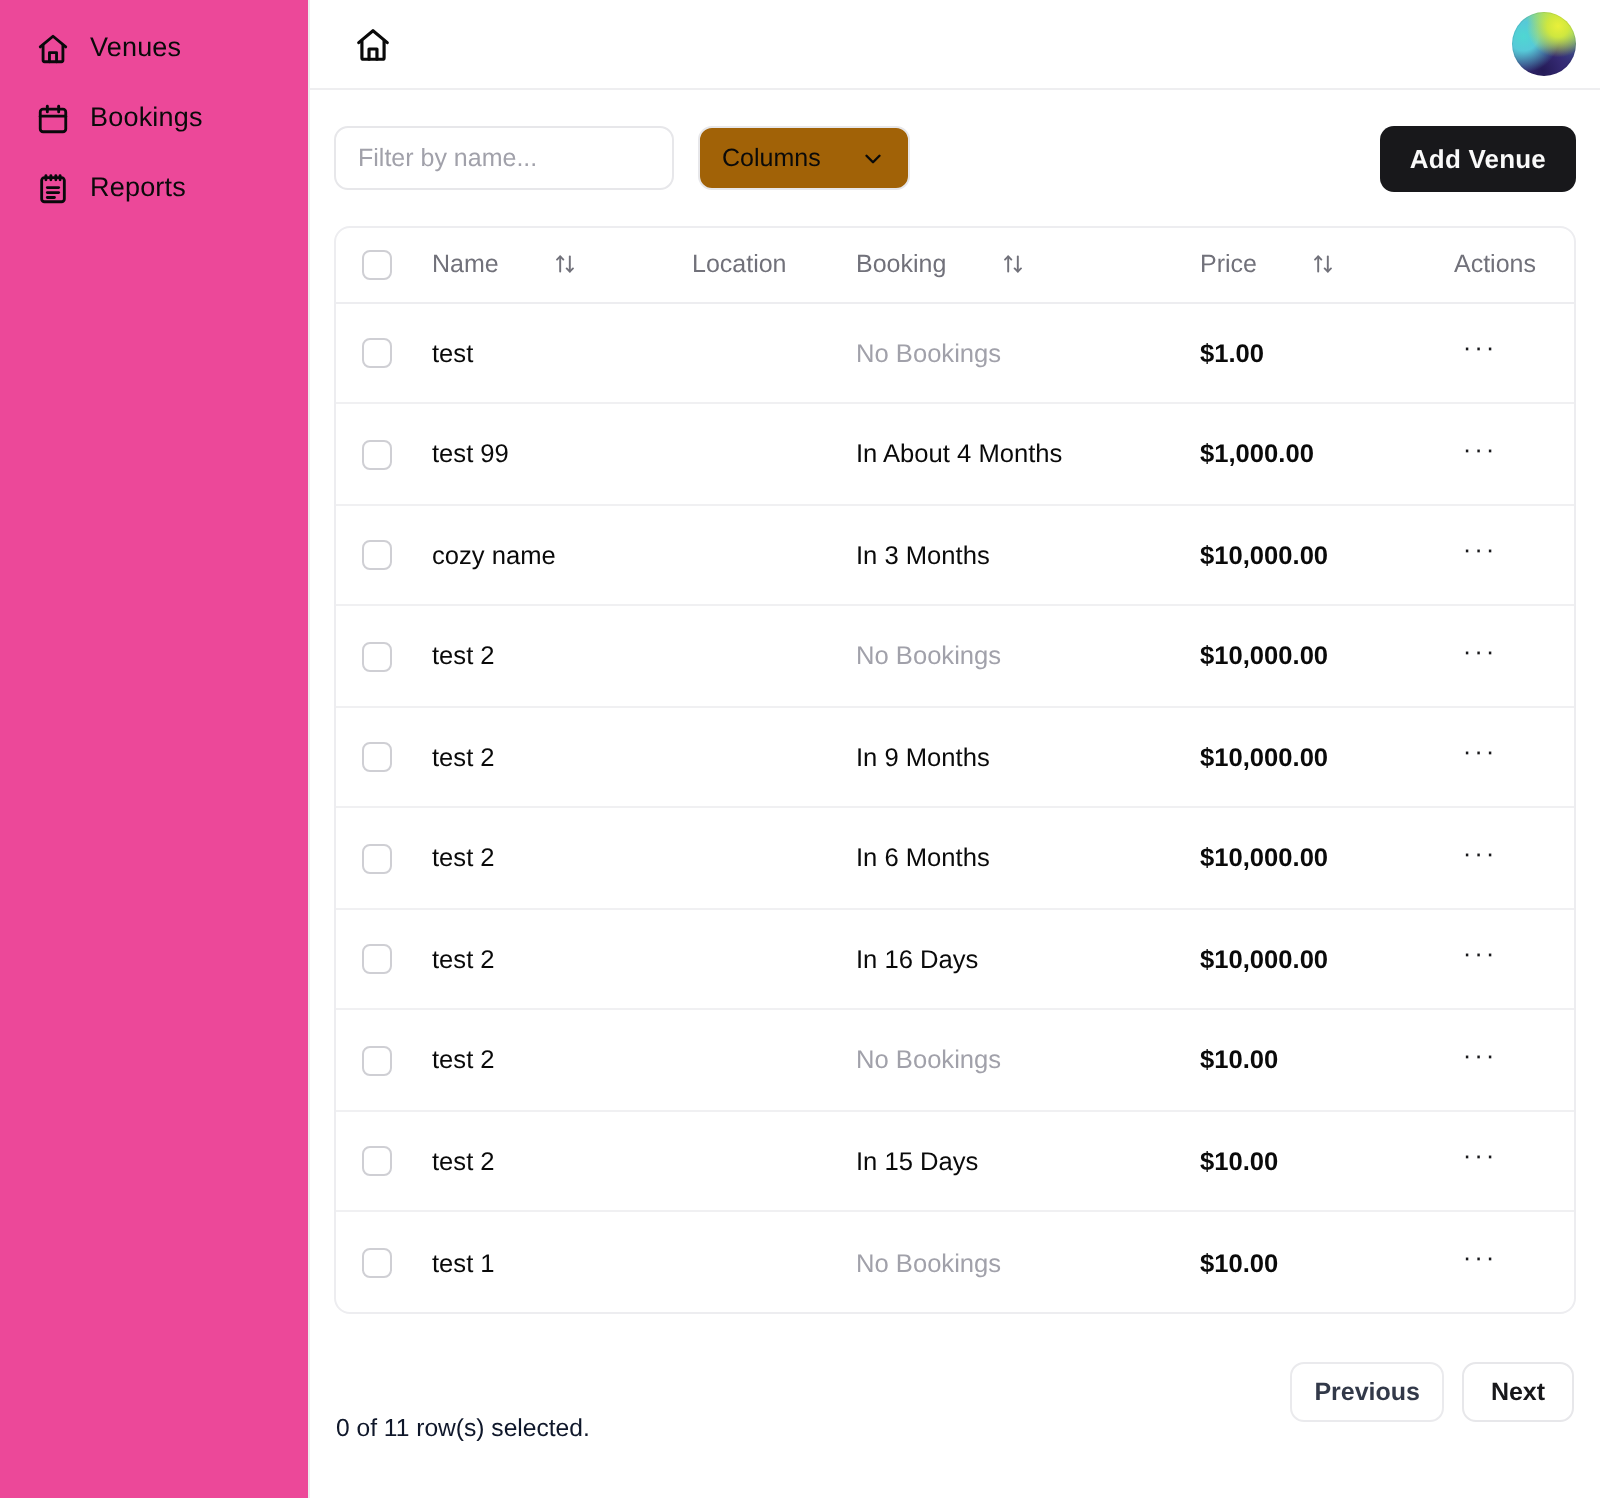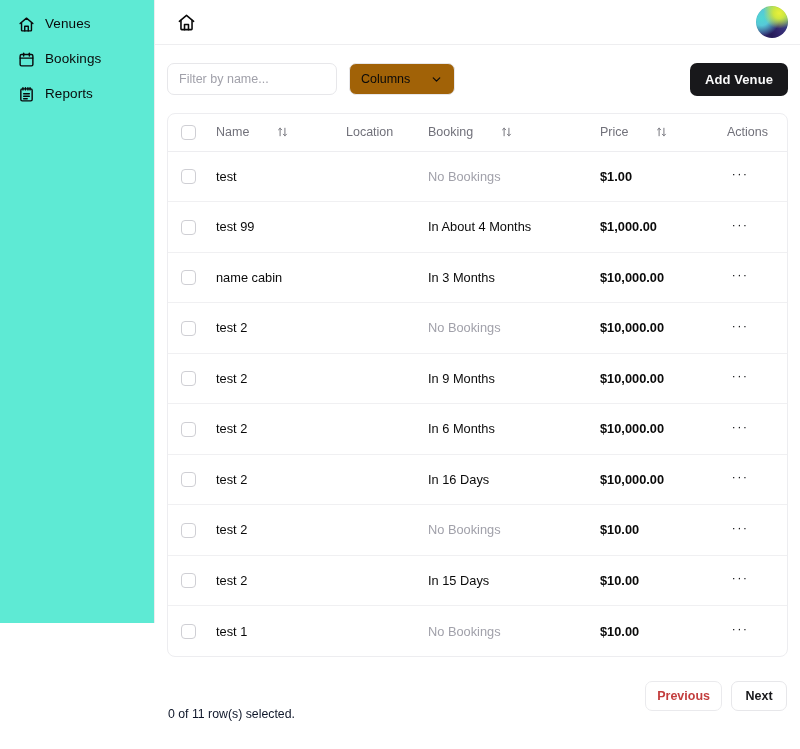--- a/index.html
+++ b/index.html
@@ -16,22 +16,22 @@
     width: 800px; height: 749px;
     display: flex;
     overflow: hidden;
     background: #ffffff;
   }
 
   
   .sidebar {
     width: 155px;
     flex: 0 0 155px;
-    height: 623px;
-    background: #5eead4;
+    height: 749px;
+    background: #ec4899;
     border-right: 1px solid #ececef;
     padding: 6px 0 0 0;
   }
   .nav-list { list-style: none; margin: 0; padding: 0; }
   .nav-item {
     display: flex;
     align-items: center;
     gap: 10px;
     height: 34px;
     padding: 0 10px 0 12px;
@@ -262,21 +262,21 @@
     border-radius: 7px;
     background: #fff;
     font-size: 12.5px;
     font-weight: bold;
     color: #18181b;
     cursor: pointer;
     padding: 0 11px;
     font-family: "Liberation Sans", sans-serif;
   }
   .page-btn.disabled {
-    color: #b91c1c;
+    color: #0f172a;
     cursor: default;
     opacity: 0.85;
     margin-left: 47px;
   }
 </style>
 </head>
 <body>
 
 <div id="app">
 
@@ -429,21 +429,21 @@
               <tr>
                 <td><span class="chk"></span></td>
                 <td class="cell-name">test 99</td>
                 <td class="cell-loc"></td>
                 <td class="cell-book">In About 4 Months</td>
                 <td class="cell-price">$1,000.00</td>
                 <td><span class="row-actions">···</span></td>
               </tr>
               <tr>
                 <td><span class="chk"></span></td>
-                <td class="cell-name">name cabin</td>
+                <td class="cell-name">cozy name</td>
                 <td class="cell-loc"></td>
                 <td class="cell-book">In 3 Months</td>
                 <td class="cell-price">$10,000.00</td>
                 <td><span class="row-actions">···</span></td>
               </tr>
               <tr>
                 <td><span class="chk"></span></td>
                 <td class="cell-name">test 2</td>
                 <td class="cell-loc"></td>
                 <td class="cell-book empty">No Bookings</td>

